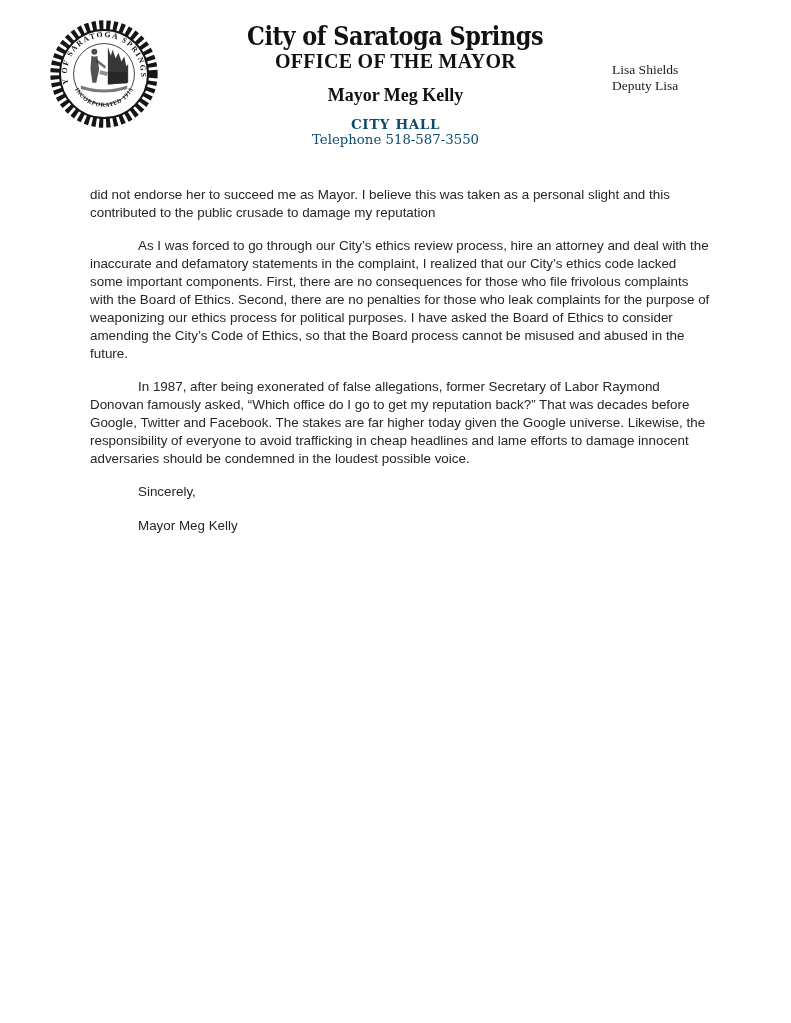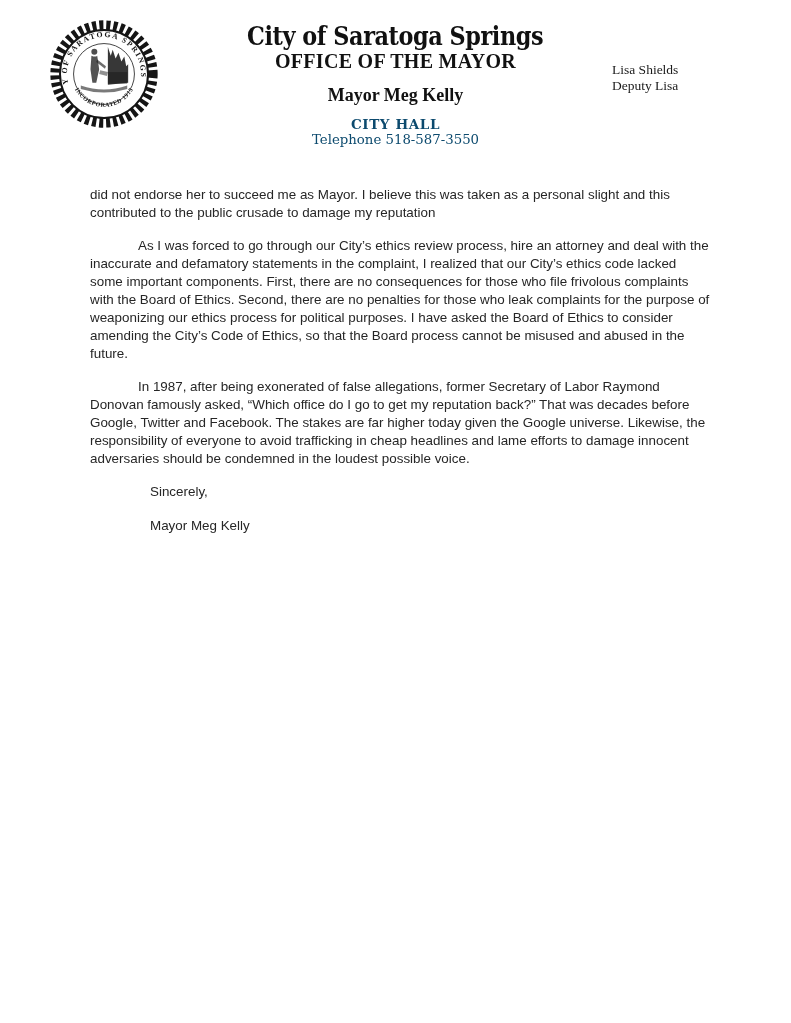--- a/index.html
+++ b/index.html
@@ -97,21 +97,21 @@
     left: 90px;
     top: 186px;
     width: 622px;
     font-size: 13.4px;
     line-height: 18px;
     color: #262626;
     text-align: left;
   }
   .para { margin: 0 0 15px 0; }
   .para.indented { text-indent: 48px; }
-  .closing { margin: 0 0 16px 60px; }
+  .closing { margin: 0 0 16px 48px; }
 </style>
 </head>
 <body>
 
 <div class="page">
 
   <header class="letterhead">
 
     <svg class="seal" viewBox="0 0 120 120" aria-hidden="true">
       <circle class="teeth" cx="60" cy="60" r="50"></circle>

